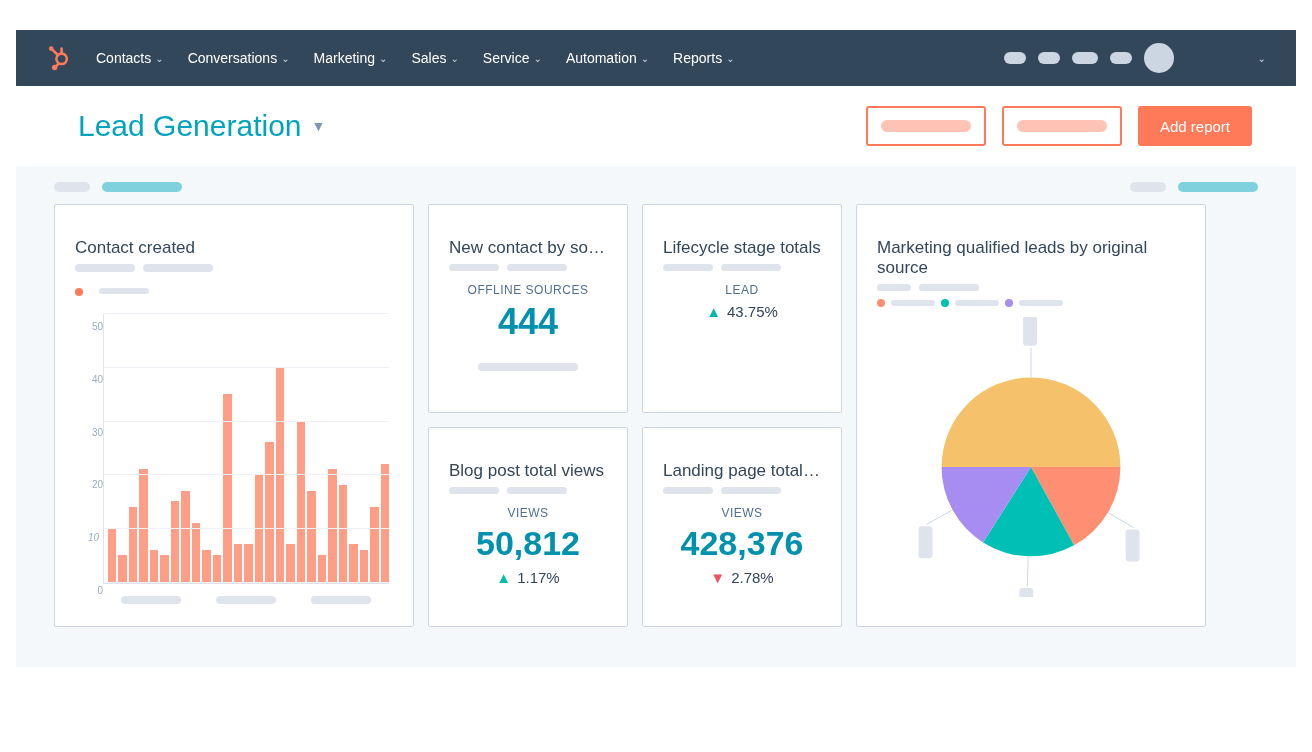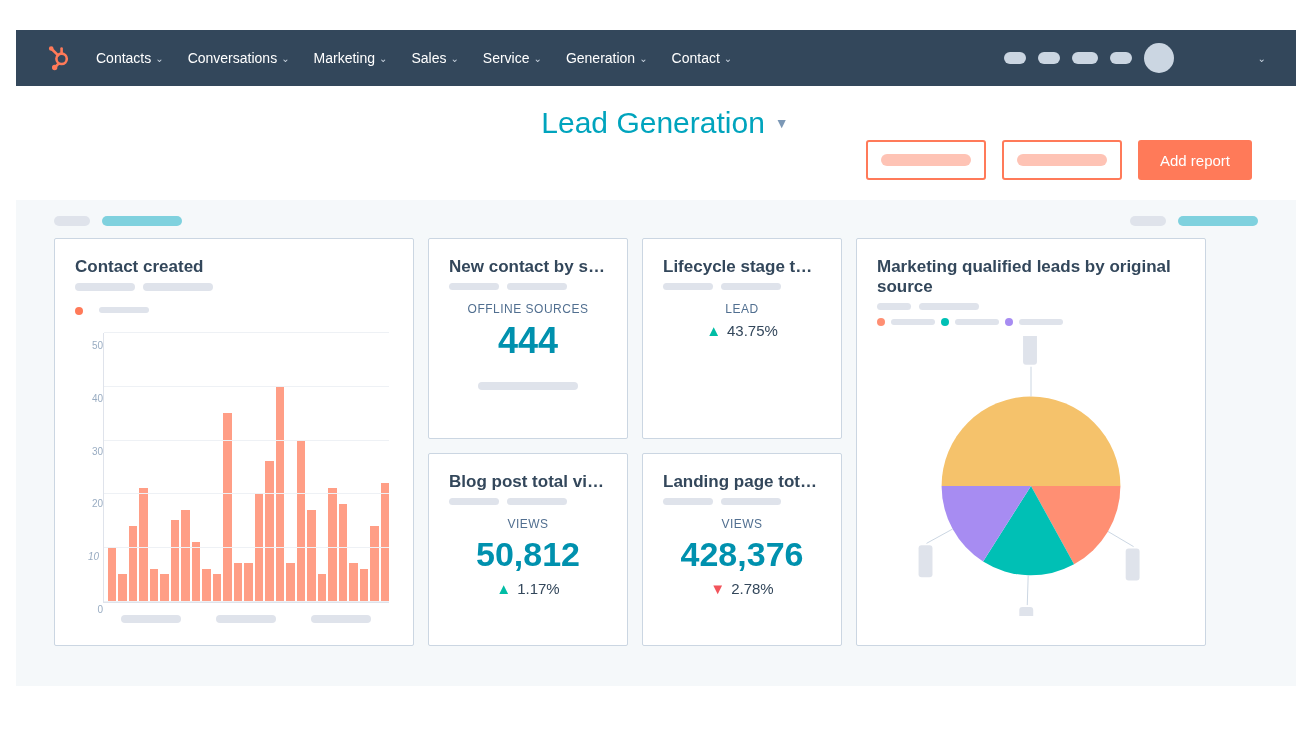--- a/index.html
+++ b/index.html
@@ -5,33 +5,33 @@
   * { box-sizing: border-box; margin: 0; padding: 0; }
   body { font-family: -apple-system, BlinkMacSystemFont, "Segoe UI", Helvetica, Arial, sans-serif; background: #fff; color: #33475b; width: 1312px;}
   .topnav { background: #33475b; height: 56px; display:flex; align-items:center; padding:0 30px; gap:24px; color:#fff; margin: 30px 16px 0 16px;}
   .logo { width:26px; height:26px; }
   .nav-items { display:flex; gap:24px; align-items:center;}
   .nav-item { color:#fff; font-size:14px; display:flex; align-items:center; gap:4px; cursor:pointer;}
   .nav-right { margin-left:auto; display:flex; align-items:center; gap:12px;}
   .pill { background:#cbd6e2; height:12px; border-radius:6px; }
   .avatar { width:30px; height:30px; border-radius:50%; background:#cbd6e2;}
   .chev { font-size:10px; color:#cbd6e2; }
-  .page-head { display:flex; align-items:center; padding: 20px 60px 12px 78px; flex-direction: column;}
+  .page-head { display:flex; align-items:center; padding: 20px 60px 12px 78px;}
   .page-title { color:#00a4bd; font-size:30px; font-weight:400; display:flex; align-items:center; gap:10px; cursor:pointer;}
   .page-title .tri { color:#7c98b6; font-size:14px;}
   .head-actions { margin-left:auto; display:flex; gap:16px;}
   .btn-outline { border:2px solid #ff7a59; background:#fff; height:40px; width:120px; border-radius:3px; display:flex; align-items:center; justify-content:center;}
   .btn-outline .pill { background:#fec3b5; width:90px;}
   .btn-primary { background:#ff7a59; color:#fff; height:40px; padding:0 22px; border:none; border-radius:3px; font-size:15px; cursor:pointer;}
   .dash-area { background:#f5f8fa; margin: 8px 16px 0 16px; padding: 16px 38px 40px 38px;}
   .filter-row { display:flex; align-items:center; gap:12px; margin-bottom:12px;}
   .grid { display:grid; grid-template-columns: 360px 200px 200px 350px; gap:14px;}
   .card { background:#fff; border:1px solid #cbd6e2; border-radius:2px; padding:18px 20px; position:relative;}
   .card-tall { grid-row: span 2;}
-  .card h3 { font-size:17px; color:#33475b; font-weight:700; margin-bottom:6px;}
+  .card h3 { font-size:17px; color:#33475b; font-weight:400; margin-bottom:6px;margin-top:15px;}
   .sub-pills { display:flex; gap:8px; margin-bottom:10px;}
   .metric-label { text-align:center; font-size:12px; color:#516f90; letter-spacing:0.5px; margin-top:12px;}
   .metric-value { text-align:center; font-size:36px; color:#0091ae; font-weight:700; margin-top:4px;}
   .metric-value.big { font-size:34px;}
   .trend { display:flex; align-items:center; justify-content:center; gap:6px; margin-top:6px; font-size:15px; color:#33475b;}
   .tri-up { color:#00bda5; }
   .tri-down { color:#f2545b;}
   .bars-area { position:relative; height:300px; margin-top:8px;}
   .ylabel { position:absolute; right:100%; width:24px; text-align:right; font-size:10px; color:#99acc2; transform:translateY(50%);}
   .plot { position:absolute; left:28px; right:4px; top:6px; bottom:24px; border-left:1px solid #dfe3eb; border-bottom:1px solid #dfe3eb;}
@@ -77,25 +77,25 @@
       </span>
     <span class="nav-item">
         <span>Sales</span>
         <span class="chev">⌄</span>
       </span>
     <span class="nav-item">
         <span>Service</span>
         <span class="chev">⌄</span>
       </span>
     <span class="nav-item">
-        <span>Generation</span>
-        <span class="chev">⌄</span>
-      </span>
-    <span class="nav-item">
-        <span>Contact</span>
+        <span>Automation</span>
+        <span class="chev">⌄</span>
+      </span>
+    <span class="nav-item">
+        <span>Reports</span>
         <span class="chev">⌄</span>
       </span>
   </div>
   <div class="nav-right">
     <span class="pill" style="width:22px"></span>
     <span class="pill" style="width:22px"></span>
     <span class="pill" style="width:26px"></span>
     <span class="pill" style="width:22px"></span>
     <span class="avatar"></span>
     <span style="width:60px"></span>

